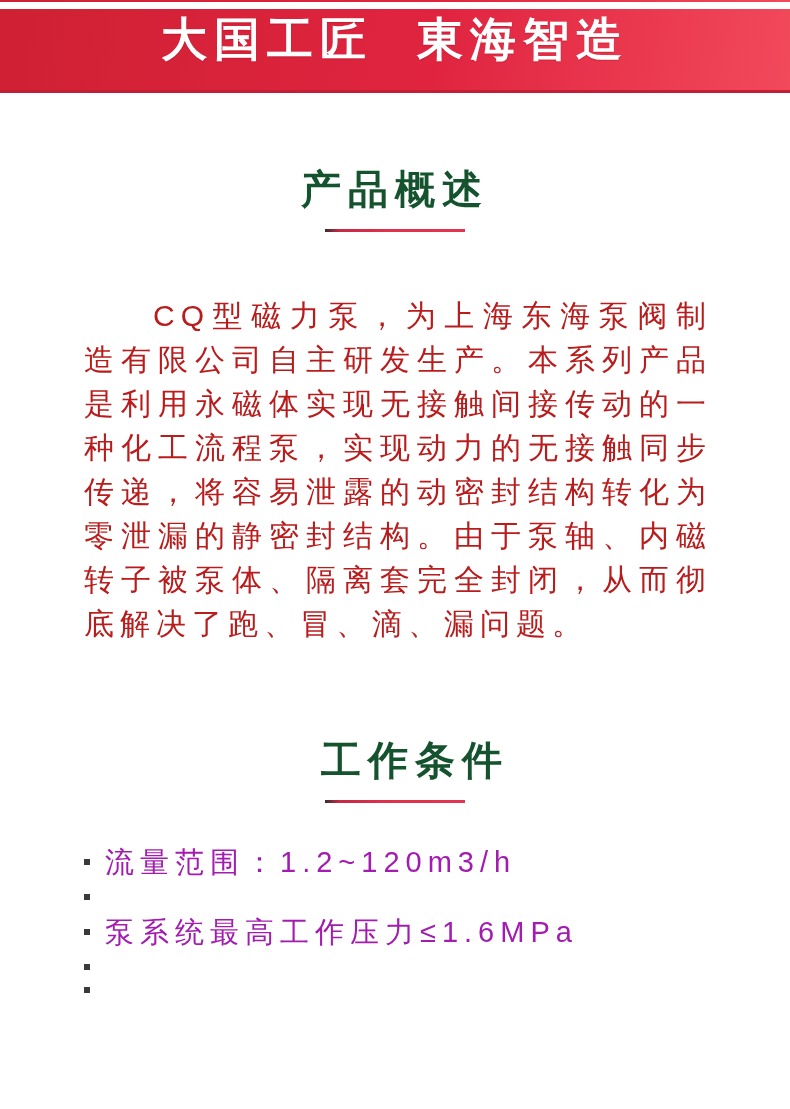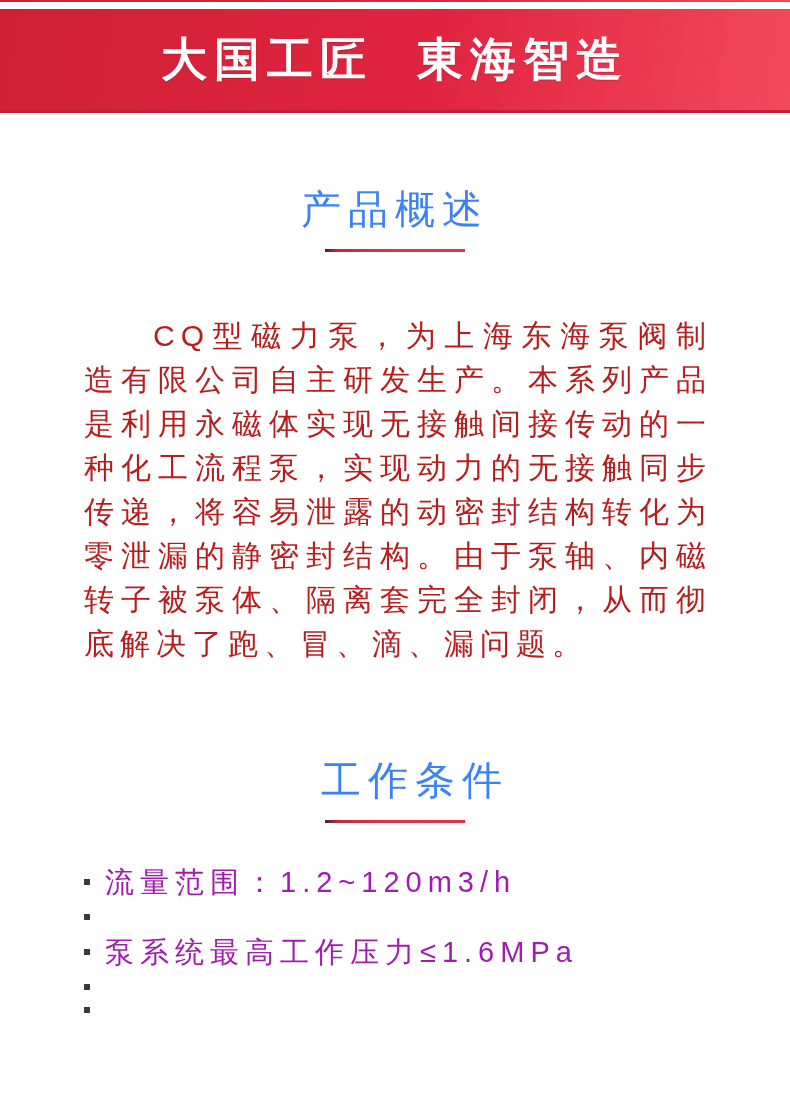--- a/index.html
+++ b/index.html
@@ -16,44 +16,43 @@
   
   .top-line {
     height: 2px;
     width: 100%;
     background: linear-gradient(100deg, #cf2133 0%, #e02440 55%, #f2495b 100%);
   }
   .top-gap { height: 7px; background: #ffffff; }
 
   
   .banner {
-    height: 104px;
+    height: 84px;
     width: 100%;
     background: linear-gradient(100deg, #cf2133 0%, #e02440 55%, #f2495b 100%);
     border-bottom: 3px solid #c21f36;
     display: flex;
-    align-items: center;
     justify-content: center;
   }
   .banner-title {
     color: #ffffff;
     font-size: 46px;
     font-weight: bold;
     letter-spacing: 7px;
     word-spacing: 24px;
     text-shadow: 0 1px 1px rgba(120,0,15,0.25);
     white-space: nowrap;
   }
 
   
   .section-heading {
     text-align: center;
     font-size: 40px;
-    font-weight: normal;
-    color: #3b82f6;
+    font-weight: bold;
+    color: #14532d;
     letter-spacing: 7px;
     line-height: 48px;
   }
   .heading-overview { margin-top: 72px; }
   .heading-conditions { margin-top: 90px; padding-left: 40px; }
   .heading-underline {
     width: 140px;
     height: 3px;
     margin: 16px auto 0 auto;
     background: linear-gradient(to right, #3a2a30 0px, #c62846 14px, #e0314b 45%, #e23350 100%);

